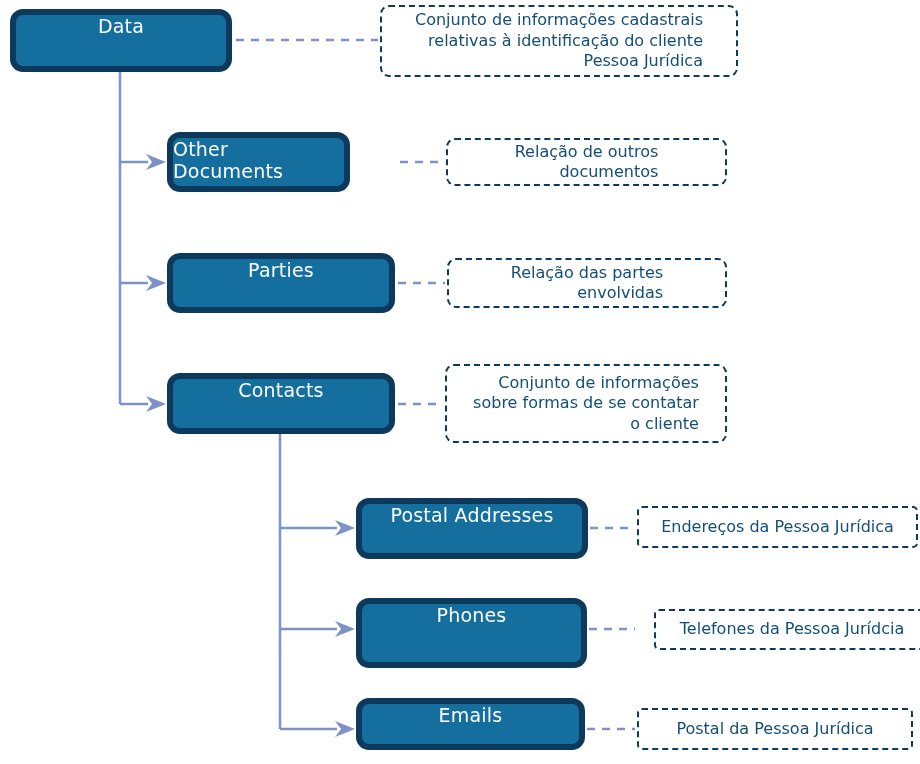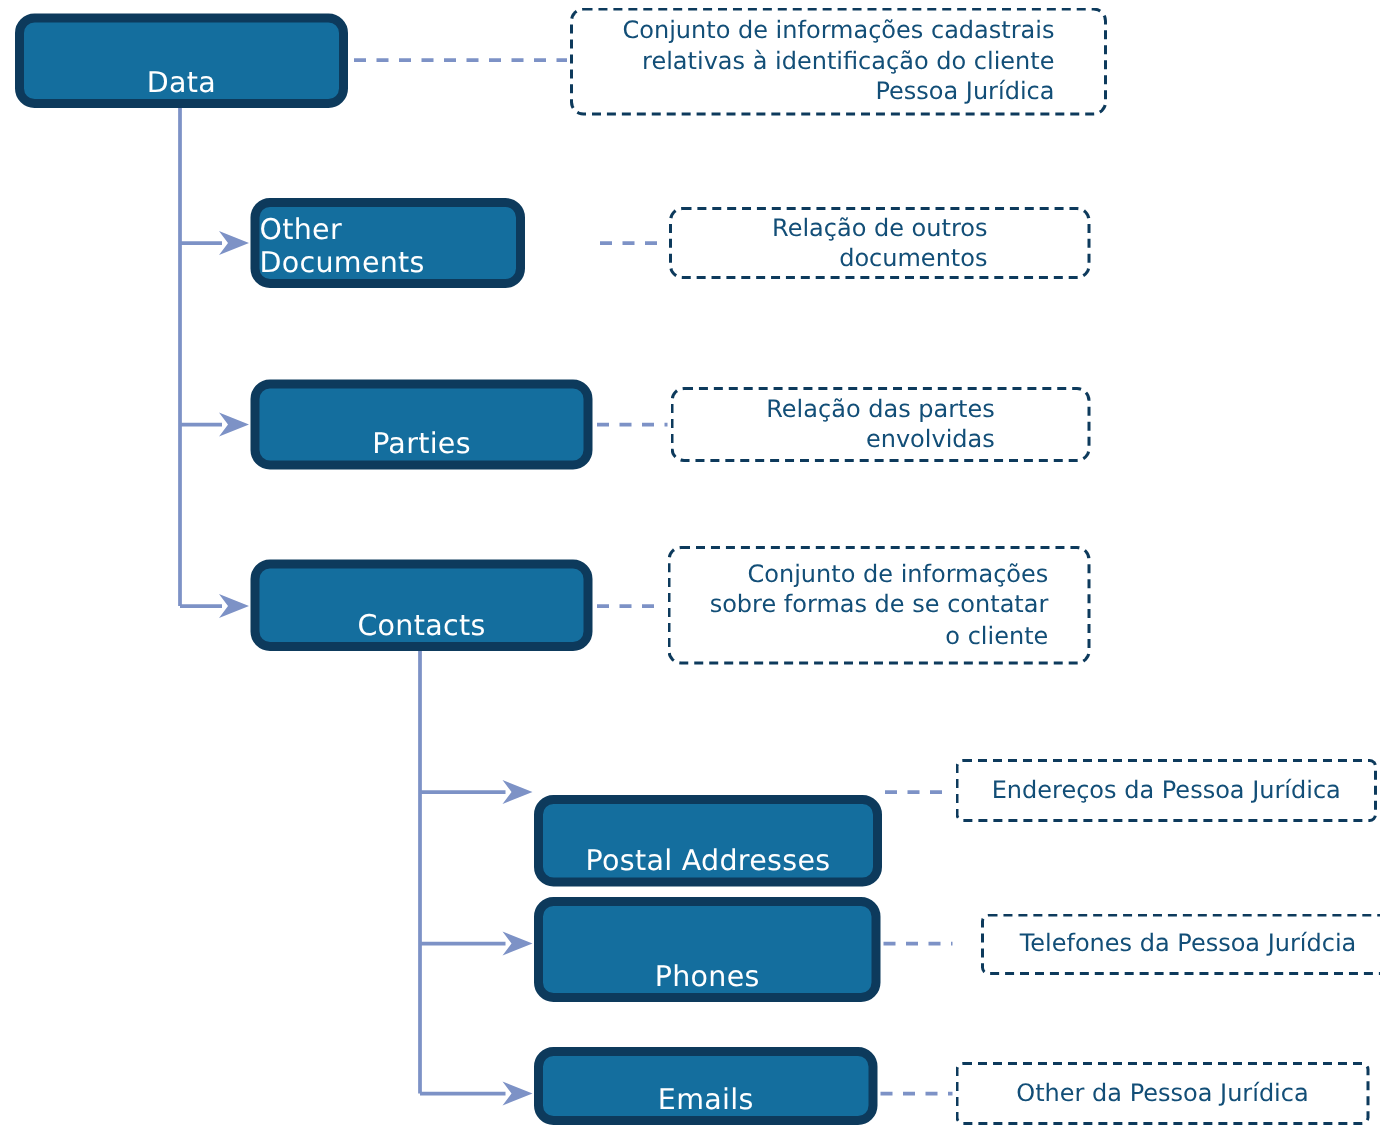--- a/index.html
+++ b/index.html
@@ -41,21 +41,21 @@
   .connector-layer .arrowhead {
     fill: var(--connector);
     stroke: none;
   }
   .node {
     position: absolute;
     background: var(--node-fill);
     border: 6px solid var(--node-border);
     border-radius: 13px;
     display: flex;
-    align-items: flex-end;
+    align-items: flex-start;
     justify-content: center;
     color: var(--node-text);
     font-size: 19px;
     letter-spacing: 0.2px;
     cursor: default;
   }
   .annotation {
     position: absolute;
     background: var(--page-bg);
     border: 2.5px dashed var(--annotation-border);
@@ -113,21 +113,21 @@
   </div>
 
   <div class="node" style="left:167px; top:253px; width:228px; height:60px;">
     <span>Parties</span>
   </div>
 
   <div class="node" style="left:167px; top:373px; width:228px; height:61px;">
     <span>Contacts</span>
   </div>
 
-  <div class="node" style="left:356px; top:498px; width:232px; height:61px;margin-top:32px;">
+  <div class="node" style="left:356px; top:498px; width:232px; height:61px;">
     <span>Postal Addresses</span>
   </div>
 
   <div class="node" style="left:356px; top:598px; width:231px; height:70px;">
     <span>Phones</span>
   </div>
 
   <div class="node" style="left:356px; top:698px; width:229px; height:52px;">
     <span>Emails</span>
   </div>
@@ -156,16 +156,16 @@
 
   <div class="annotation single" style="left:637px; top:506px; width:281px; height:42px;">
     <span>Endereços da Pessoa Jurídica</span>
   </div>
 
   <div class="annotation single" style="left:654px; top:609px; width:276px; height:41px;">
     <span>Telefones da Pessoa Jurídcia</span>
   </div>
 
   <div class="annotation single" style="left:637px; top:708px; width:276px; height:42px;">
-    <span>Other da Pessoa Jurídica</span>
+    <span>Postal da Pessoa Jurídica</span>
   </div>
 
 </div>
 
 </body></html>

